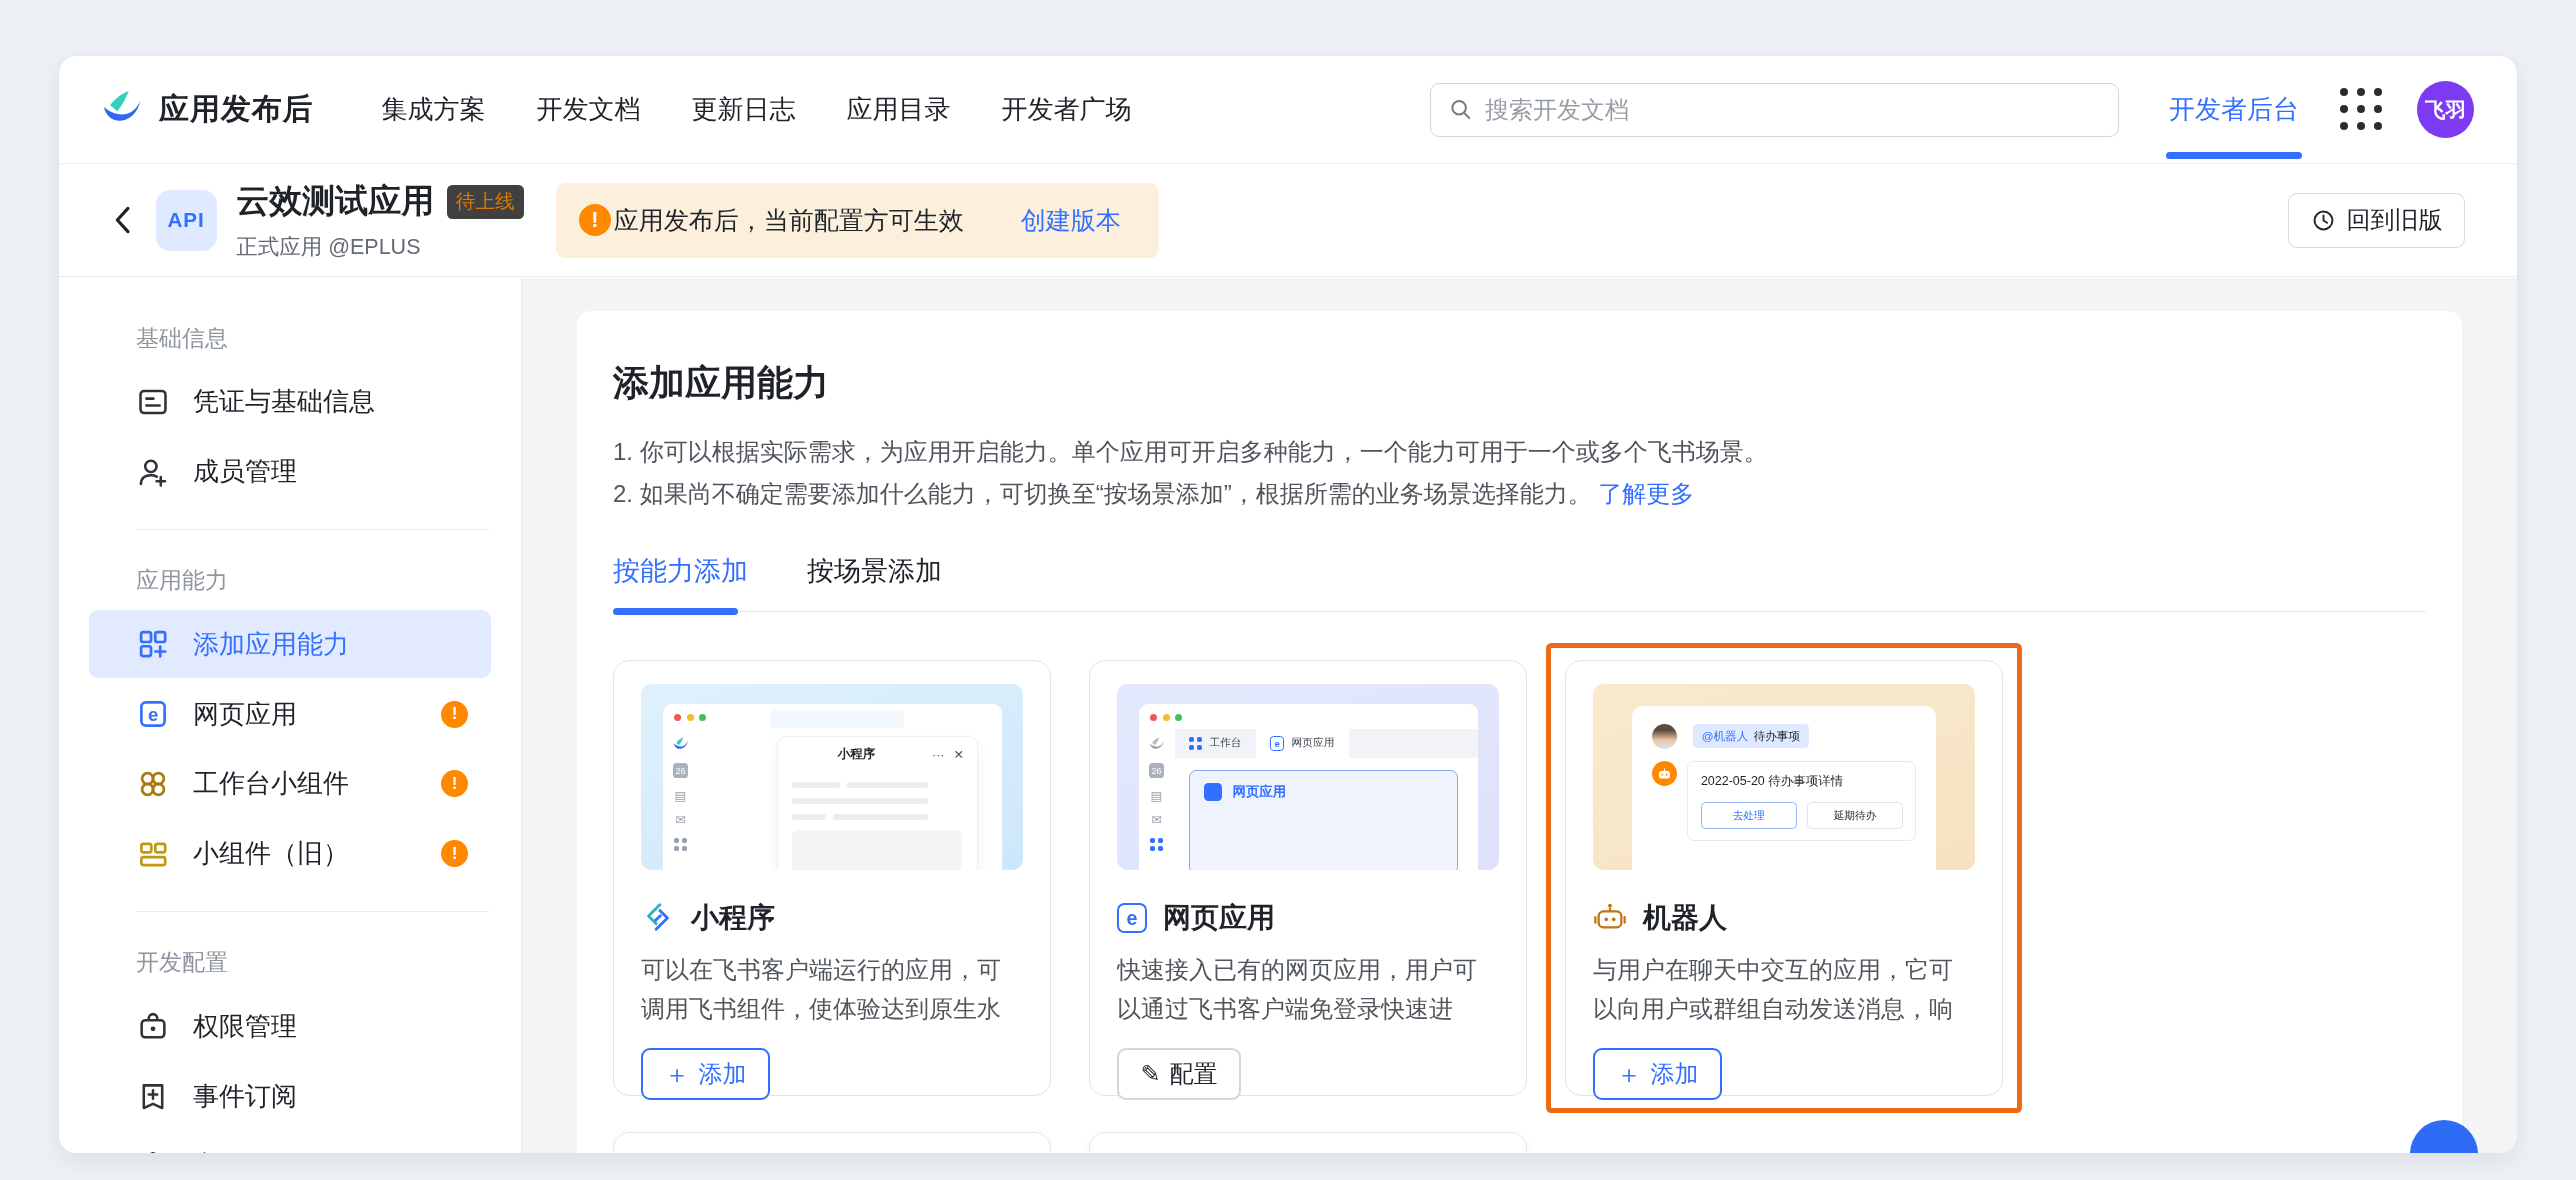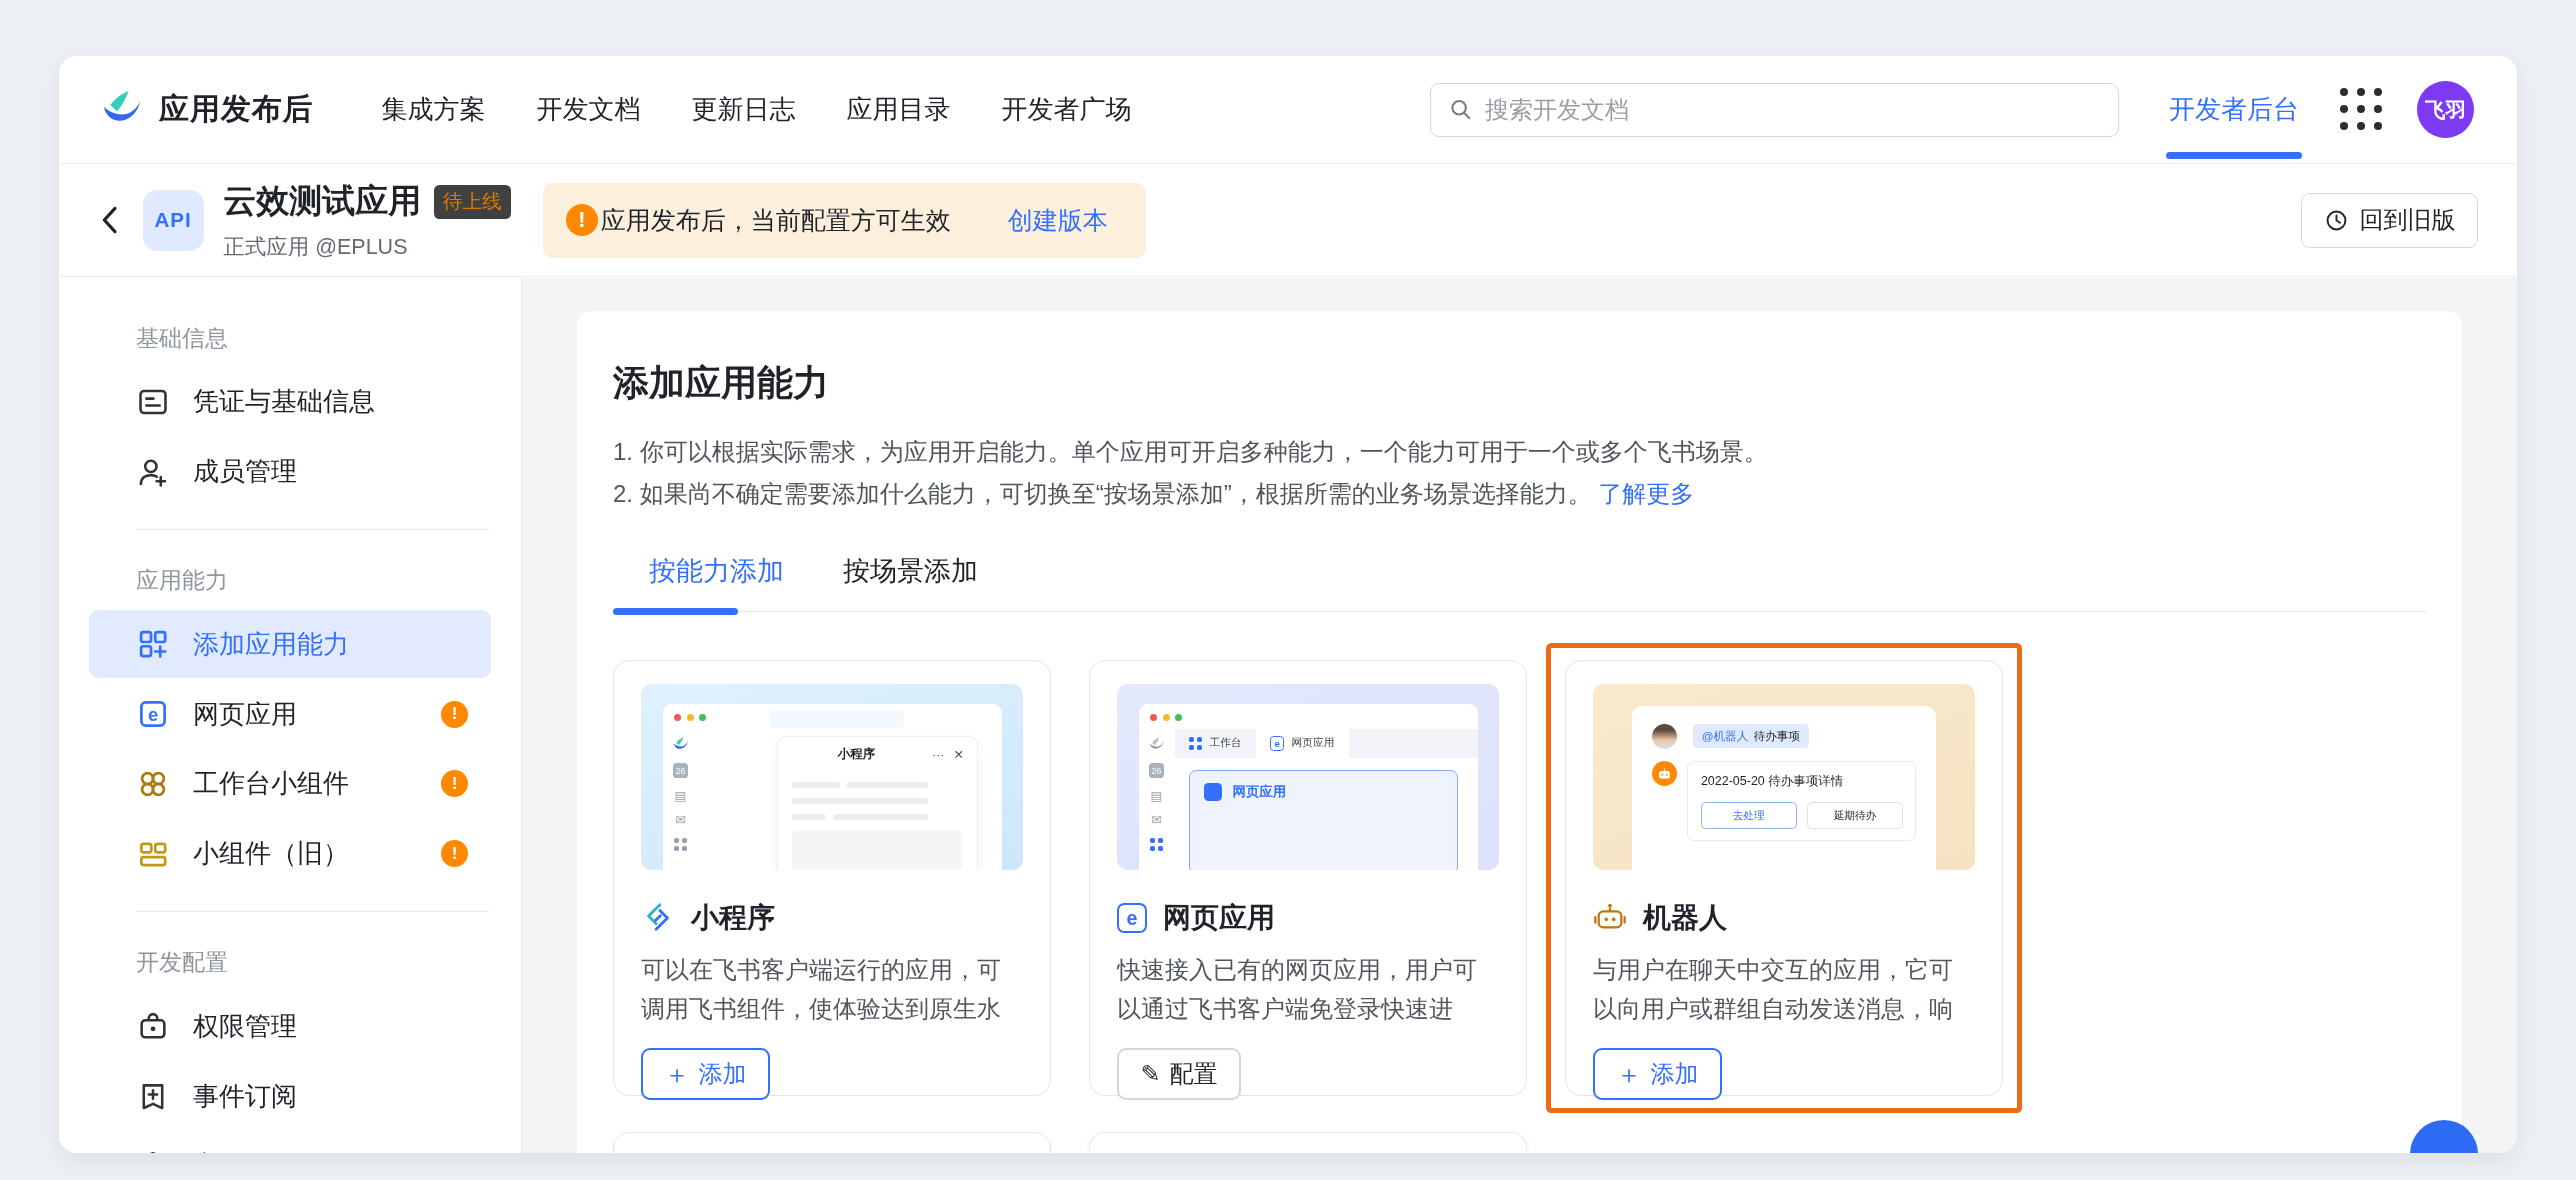--- a/index.html
+++ b/index.html
@@ -20,21 +20,21 @@
   .search input { border:none; outline:none; font-size:24px; width:100%; color:#1f2329; background:transparent; }
   .search input::placeholder { color:#979da6; }
   .console { margin-left:50px; font-size:26px; font-weight:500; color:#3370ff; cursor:pointer; }
   .console-underline { position:absolute; bottom:3.6px; right:215px; width:136px; height:7.2px; border-radius:3.6px; background:#3370ff; }
   .apps-grid { display:grid; grid-template-columns:repeat(3,1fr); gap:8px; width:43px; height:43px; margin-left:41px; cursor:pointer; }
   .apps-grid i { width:8px; height:8px; border-radius:50%; background:#2a2e34; }
   .avatar { margin-left:34px; width:57px; height:57px; border-radius:50%; background:#7c3bf2; color:#fff;
             font-size:20.6px; font-weight:600; display:flex; align-items:center; justify-content:center; cursor:pointer; }
 
   
-  .appbar { height:113px; border-bottom:0.9px solid #e9ebee; display:flex; align-items:center; padding:0 39px; }
+  .appbar { height:113px; border-bottom:0.9px solid #e9ebee; display:flex; align-items:center; padding:0 52px; }
   .back { cursor:pointer; display:flex; }
   .app-ico { width:61px; height:61px; border-radius:14.3px; background:#dfe9ff; color:#3370ff; font-weight:700;
              font-size:20.6px; letter-spacing:0.9px; display:flex; align-items:center; justify-content:center; margin-left:23px; }
   .app-meta { margin-left:19.7px; }
   .app-name-row { display:flex; align-items:center; gap:12.5px; }
   .app-name { font-size:33px; font-weight:600; }
   .badge-pending { background:#404040; color:#d97904; font-size:19.7px; padding:3.6px 9px; border-radius:5.4px; }
   .app-sub { font-size:21.5px; color:#646a73; margin-top:7.2px; }
   .banner { margin-left:32px; height:75px; background:#fcf0dc; border-radius:9px; display:flex; align-items:center; padding:0 38px 0 23px; }
   .banner-ico { width:32px; height:32px; border-radius:50%; background:#ff8800; color:#fff; font-size:21.5px; font-weight:700;
@@ -56,21 +56,21 @@
            font-size:17px; font-weight:700; display:flex; align-items:center; justify-content:center; }
   .side-div { height:0.9px; background:#e9ebee; margin:23px 32px 23px 77px; }
 
   .main { flex:1; background:#f3f4f6; padding:33px 55px 0 55px; }
   .content { background:#fff; border-radius:14.3px; padding:48px 36px 0 36px; min-height:984px; position:relative; }
   .page-title { font-size:36px; font-weight:600; }
   .desc { margin-top:23px; font-size:24px; color:#50555d; line-height:42px; }
   .learn { color:#3370ff; cursor:pointer; }
   .tabs { display:flex; gap:59px; margin-top:38px; font-size:27px; }
   .tab { cursor:pointer; }
-  .tab.active { color:#3370ff; font-weight:500;margin-left:36px; }
+  .tab.active { color:#3370ff; font-weight:500; }
   .tabline { position:relative; margin-top:21.5px; height:1.8px; background:#e7e8eb; }
   .tabline .bar { position:absolute; left:0; top:-2.7px; width:125px; height:7.2px; border-radius:3.6px; background:#3370ff; }
 
   .cards { display:flex; gap:38px; margin-top:48px; position:relative; }
   .card { width:438px; height:436px; border:1.8px solid #e3e5e9; border-radius:16px; background:#fff; padding:23px 27px; position:relative; }
   .illus { height:186px; border-radius:10.7px; position:relative; overflow:hidden; }
   .illus-a { background:linear-gradient(160deg,#dff1fd 0%,#cde7fa 100%); }
   .illus-b { background:linear-gradient(160deg,#e4e8fd 0%,#dde2fa 100%); }
   .illus-c { background:linear-gradient(160deg,#f9e9cd 0%,#f6e2c2 100%); }
   .mockwin { position:absolute; left:21.5px; right:21.5px; top:19.7px; bottom:0; background:#fff; border-radius:9px 9px 0 0; }

